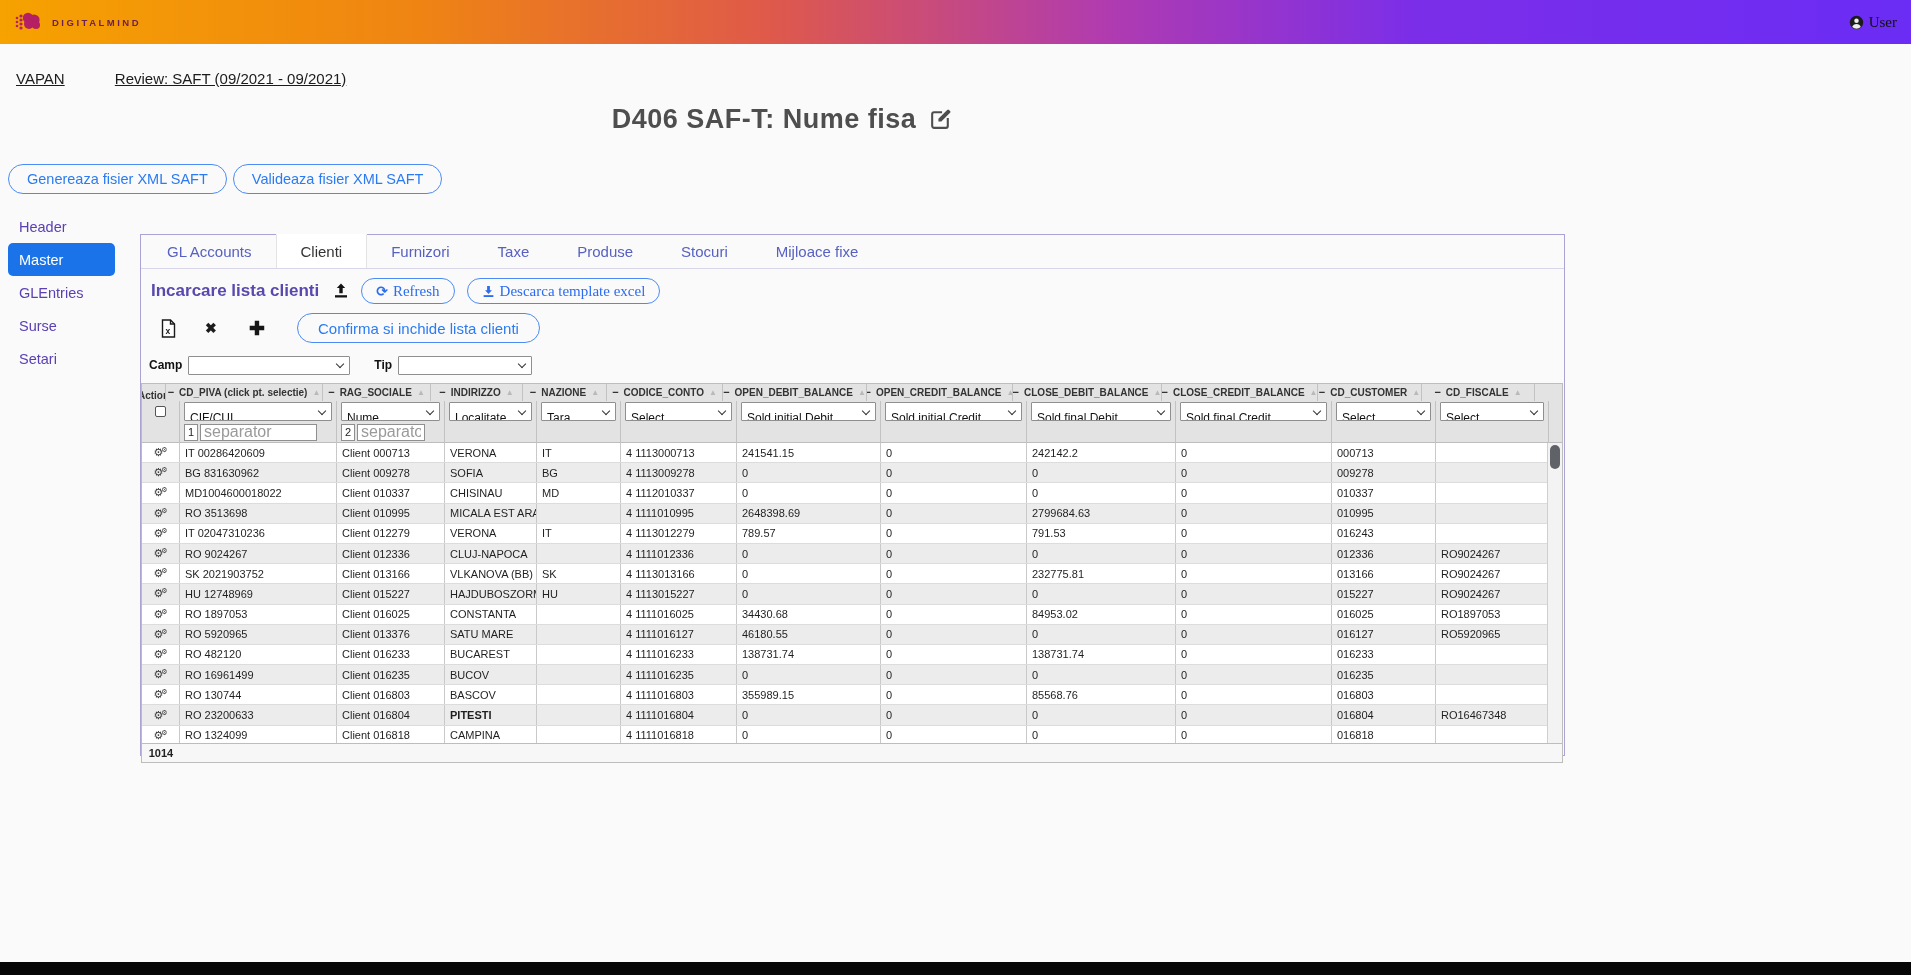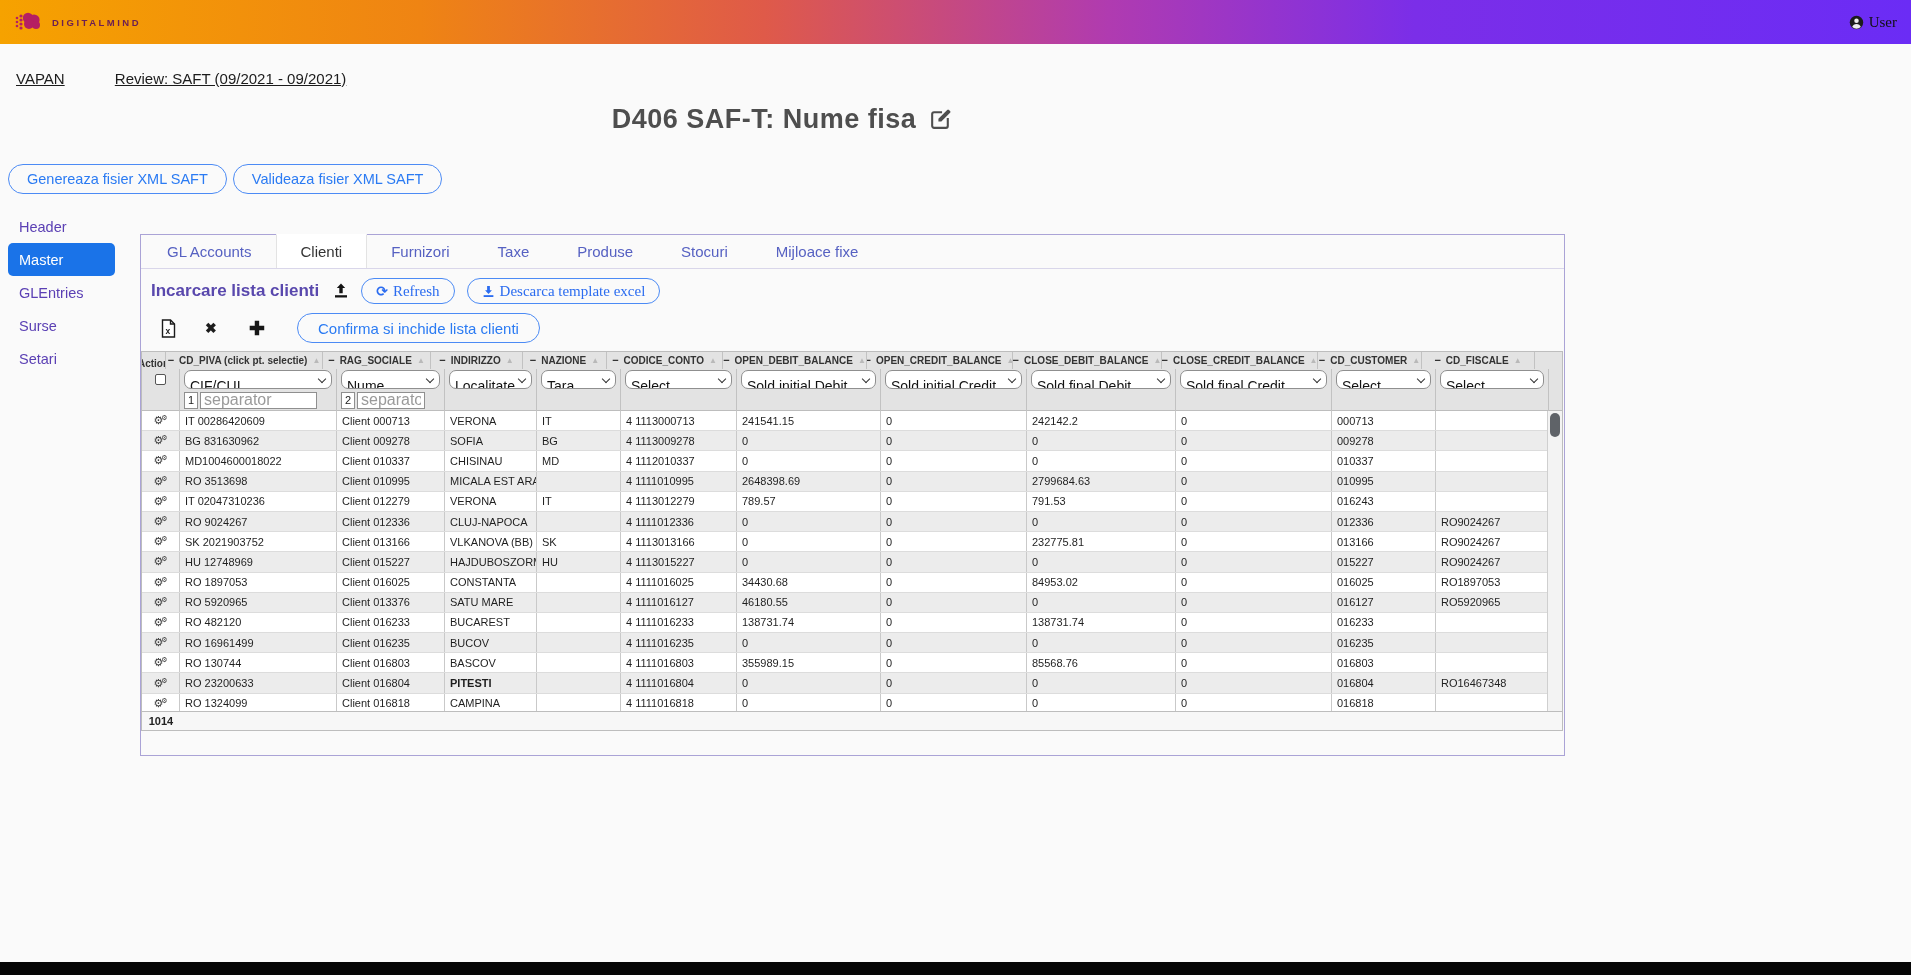--- a/index.html
+++ b/index.html
@@ -49,22 +49,22 @@
   .serif-pill .ic { font-family:"DejaVu Sans", sans-serif; font-weight:bold; font-size:14px; }
 
   .icons-row { display:flex; align-items:center; margin:8px 0 0 20px; height:30px; gap:0; }
   .tool-ic { width:44px; display:flex; align-items:center; cursor:pointer; }
   .x-ic { font-size:14px; font-weight:bold; color:#1c1c1c; }
   .plus-ic { font-size:19px; font-weight:bold; color:#161616; }
   .confirm-pill { height:30px; padding:0 20px; font-size:15px; margin-left:4px; }
 
   .camp-row { display:flex; align-items:center; margin:12px 0 0 8px; height:20px; font-size:12px; }
   .camp-row .lbl { font-weight:bold; color:#111; }
-  .sel { position:relative; height:19px; background:#fff; border:1px solid #8f8f8f; border-radius:7px;
-    font-size:14px; color:#111; display:flex; align-items:center; padding:13px 16px 0 5px; cursor:pointer; white-space:nowrap; overflow:hidden; }
+  .sel { position:relative; height:19px; background:#fff; border:1px solid #8f8f8f; border-radius:1px;
+    font-size:12px; color:#111; display:flex; align-items:center; padding:13px 16px 0 5px; cursor:pointer; white-space:nowrap; overflow:hidden; }
   .sel::after { content:""; position:absolute; right:6px; top:50%; width:5px; height:5px;
     border-right:1.6px solid #333; border-bottom:1.6px solid #333; transform:translateY(-68%) rotate(45deg); }
   .camp-sel { width:162px; margin:0 24px 0 6px; }
   .tip-sel  { width:134px; margin-left:6px; }
 
   
   .grid { position:relative; margin:8px 0 0 0; width:1422px; border:1px solid #bdbdbd; background:#fff; }
   .hrow { display:flex; background:#e3e3e3; }
   .hcell { border-right:1px solid #c2c2c2; display:flex; align-items:center; justify-content:center;
     gap:5px; height:17px; font-size:10px; font-weight:bold; color:#333; overflow:hidden; white-space:nowrap; }
@@ -195,20 +195,26 @@
         <path d="M1.5 1h8l4 4v13h-12z" fill="#fff" stroke="#1a1a1a" stroke-width="1.4"></path>
         <path d="M9.5 1v4h4" fill="none" stroke="#1a1a1a" stroke-width="1.4"></path>
         <text x="4.6" y="14.5" font-size="8.5" font-weight="bold" fill="#1a1a1a" font-family="Liberation Sans, sans-serif">x</text>
       </svg>
     </span>
     <span class="tool-ic x-ic">✖</span>
     <span class="tool-ic plus-ic">✚</span>
     <button class="pill confirm-pill">Confirma si inchide lista clienti</button>
   </div>
 
+  <div class="camp-row">
+    <span class="lbl">Camp</span>
+    <span class="sel camp-sel"></span>
+    <span class="lbl">Tip</span>
+    <span class="sel tip-sel"></span>
+  </div>
 
   <div class="grid">
     <div class="hrow">
         <div class="hcell" style="width: 24px; align-items: flex-end;">
           <span>Action</span>
         </div>
         <div class="hcell" style="width: 157px;">
           <span class="minus-ic">−</span>
           <span>CD_PIVA (click pt. selectie)</span>
           <span class="sort-ic">▲</span>

